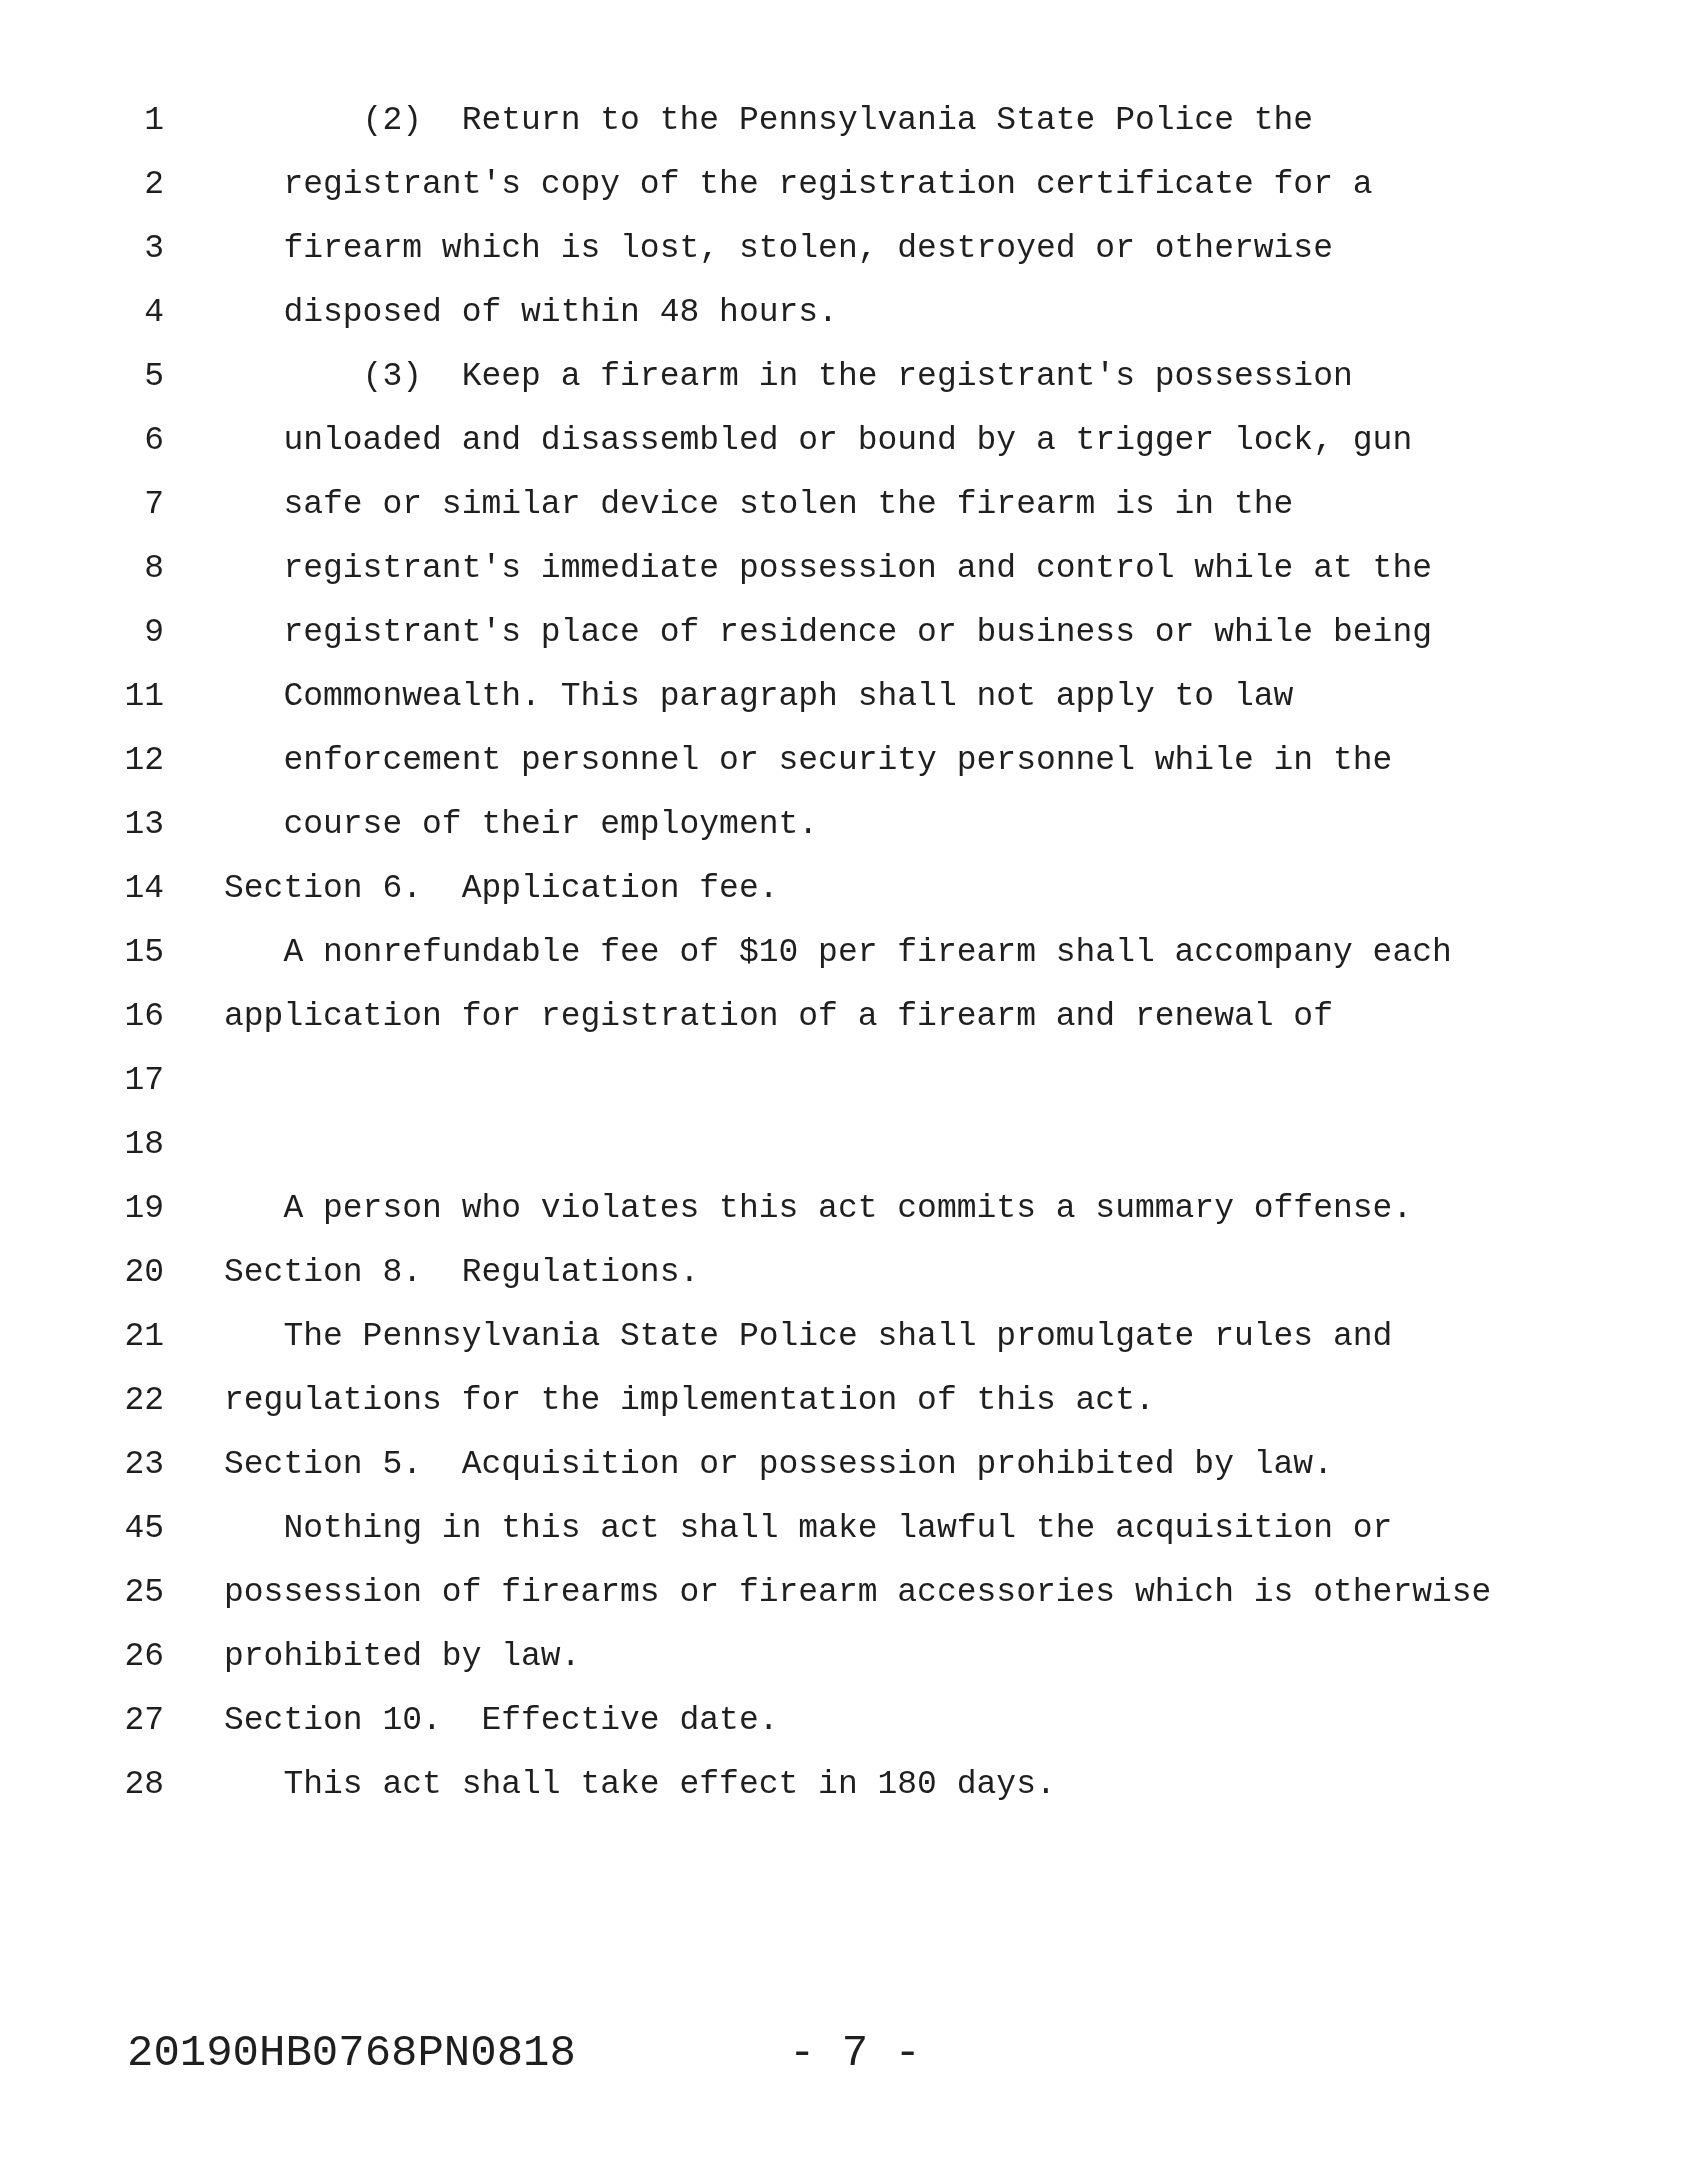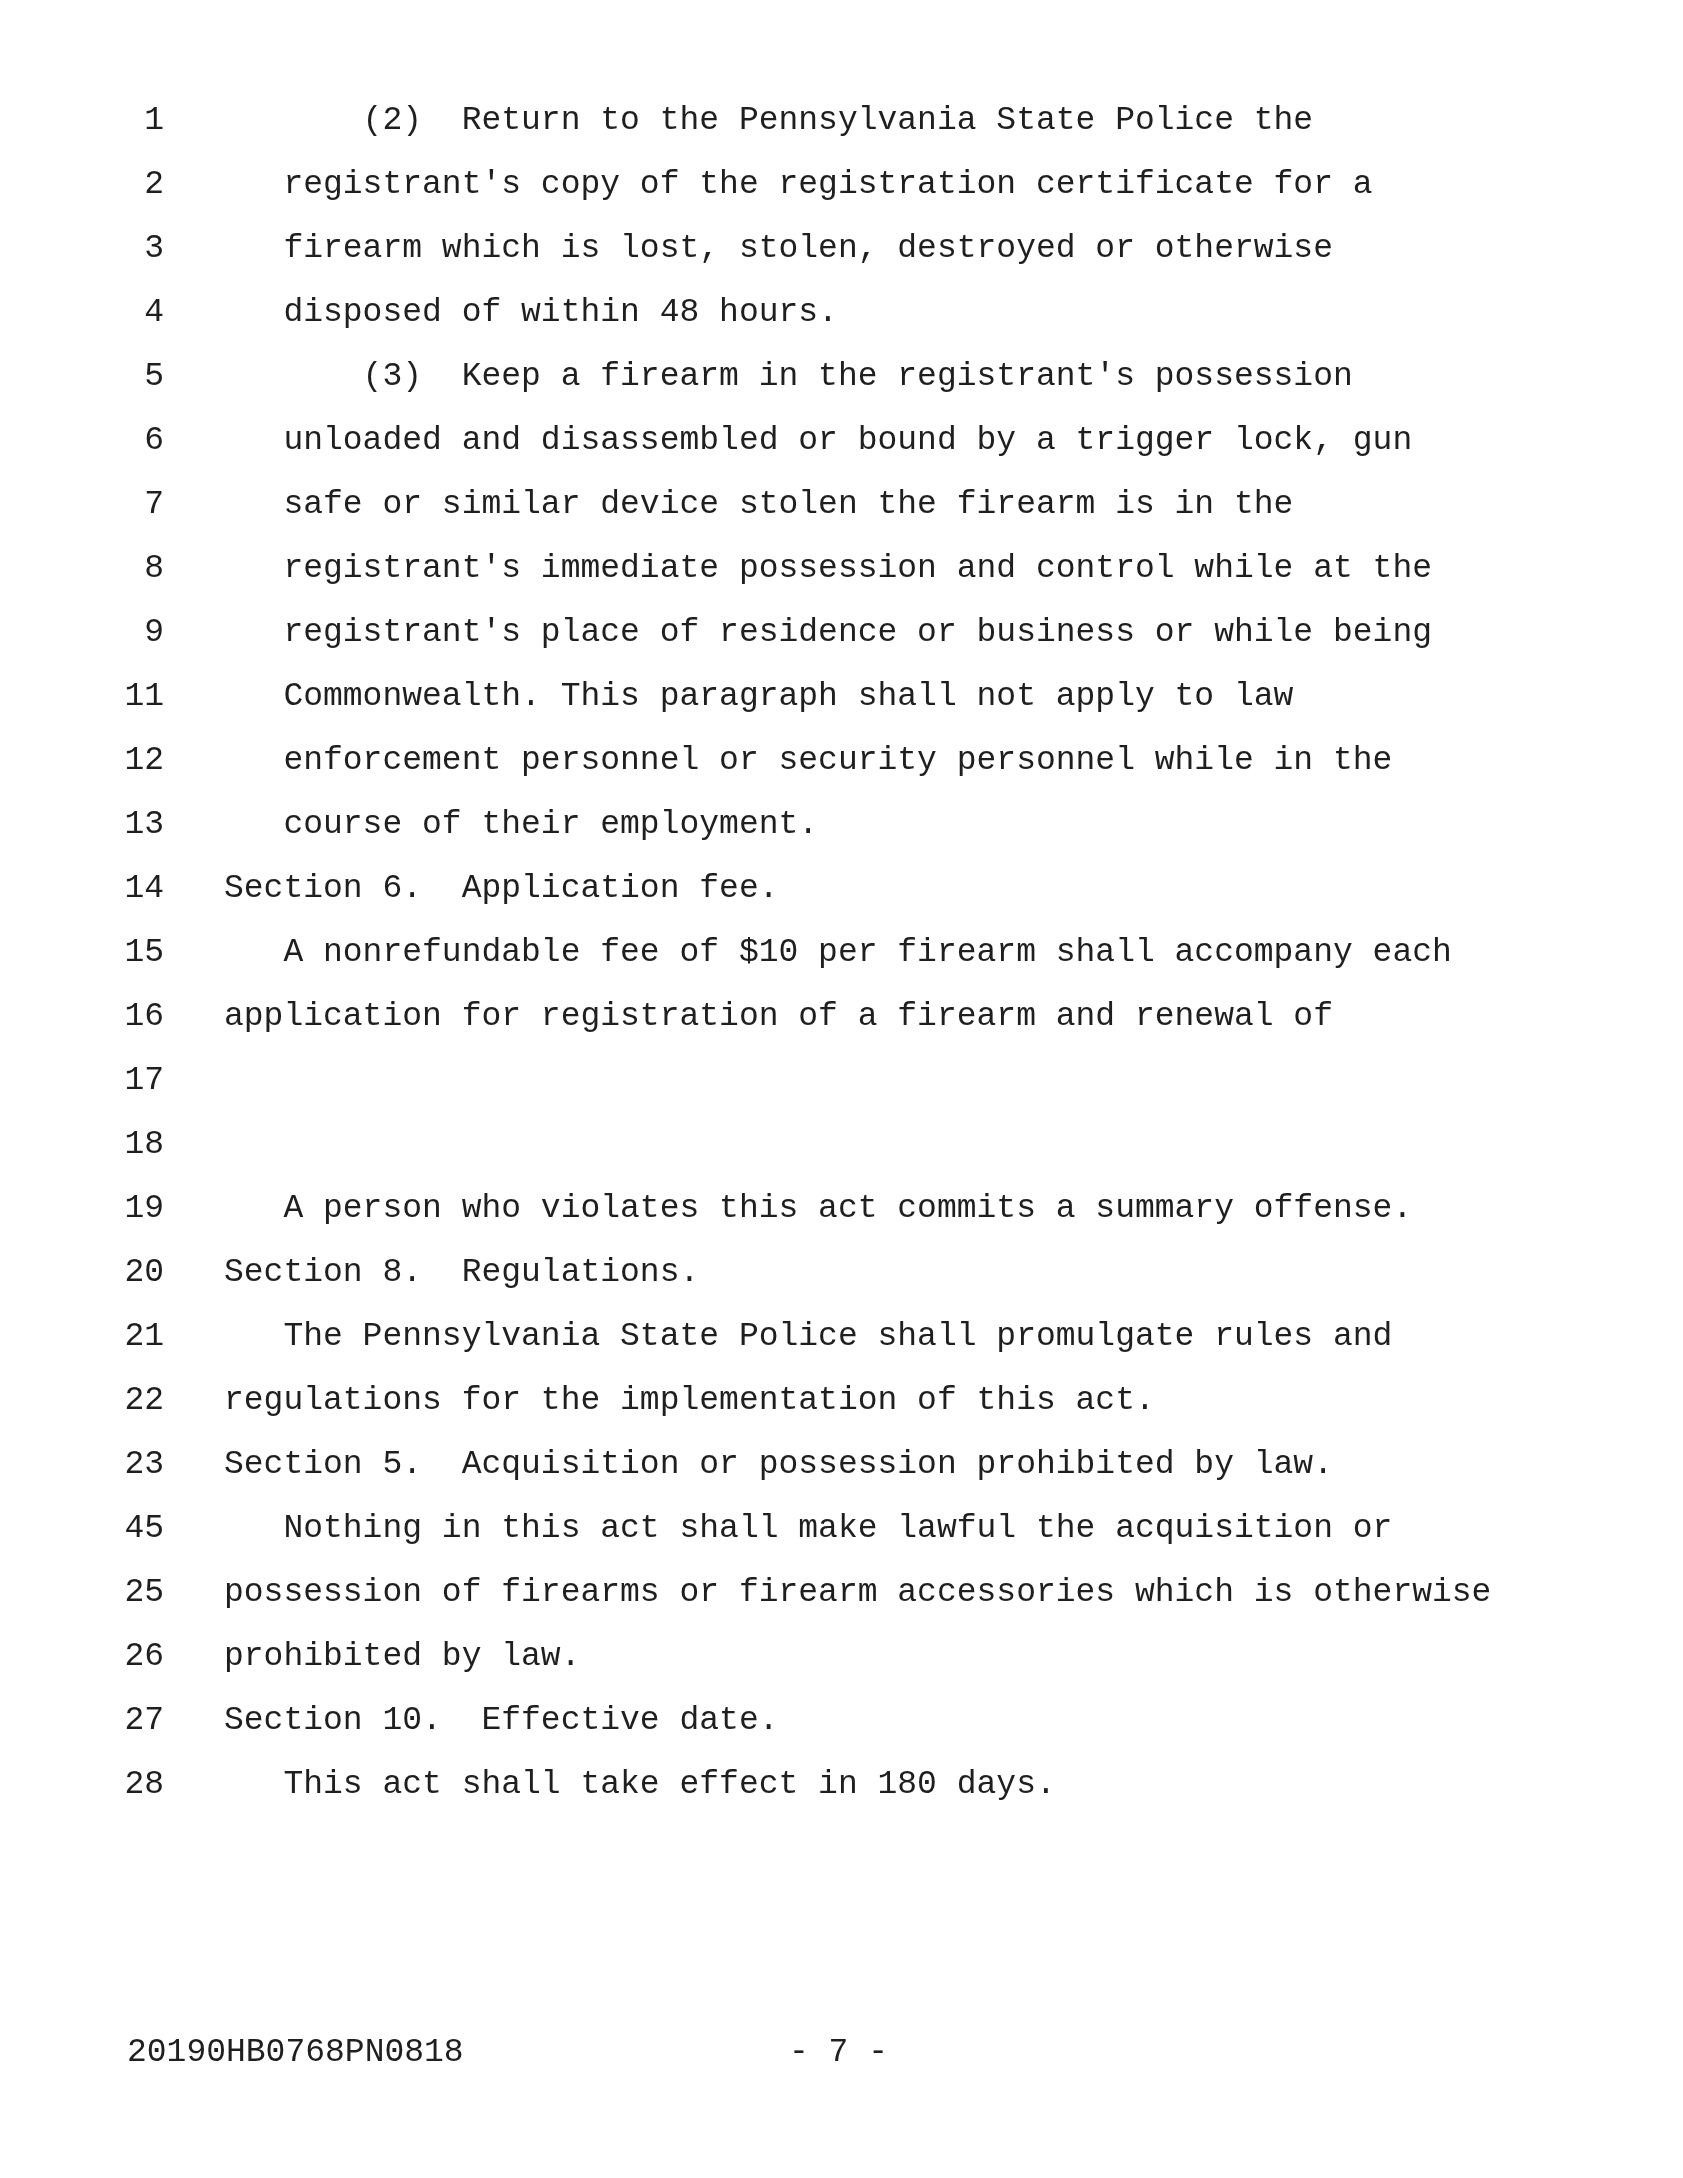--- a/index.html
+++ b/index.html
@@ -36,21 +36,21 @@
   .txt {
     margin-left: 60px;
     white-space: pre;
   }
   .footer {
     position: absolute;
     left: 0;
     top: 2021px;
     width: 1683px;
     height: 64px;
-    font-size: 33px;
+    font-size: 44px;
     line-height: 64px;
     white-space: pre;
   }
   .bill-id {
     position: absolute;
     left: 127px;
     top: 0;
   }
   .page-num {
     position: absolute;

